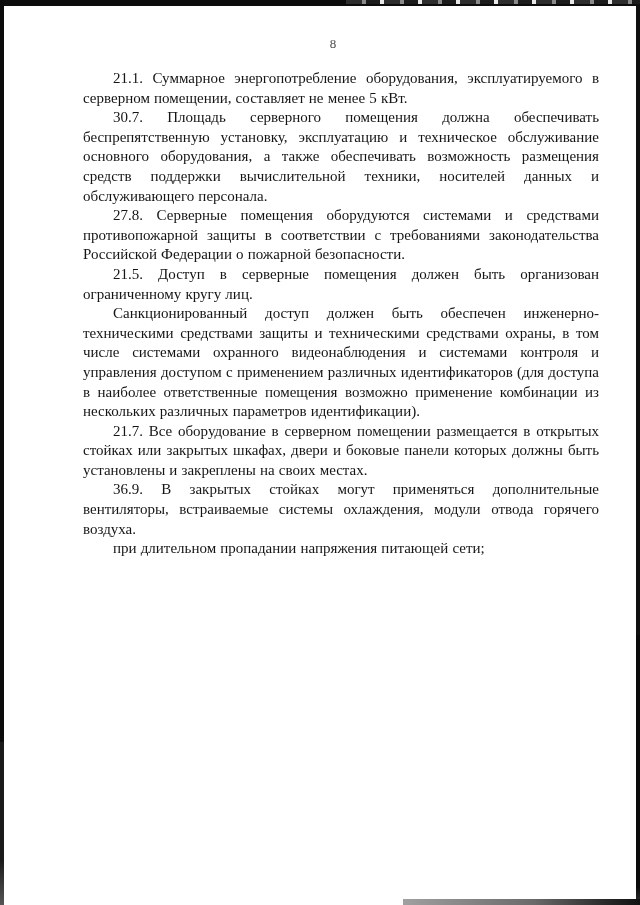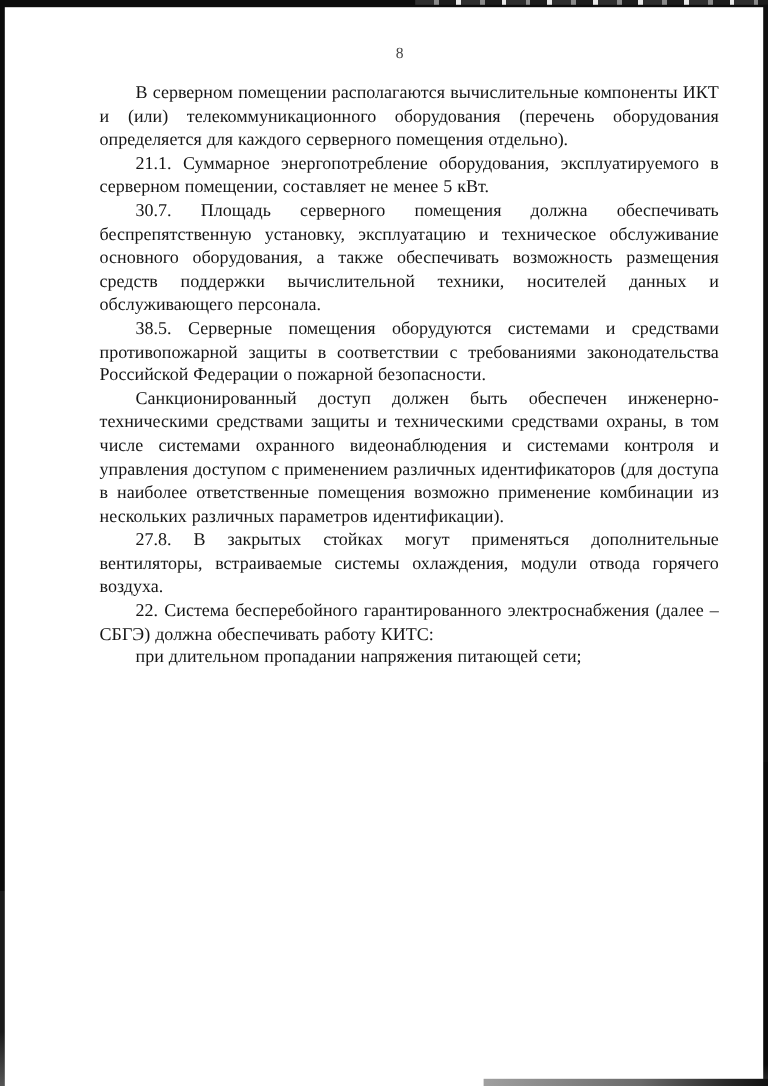--- a/index.html
+++ b/index.html
@@ -74,36 +74,36 @@
 <div class="page">
   <div class="edge edge-top"></div>
   <div class="edge edge-left"></div>
   <div class="edge edge-right"></div>
   <div class="edge edge-bottom"></div>
 
   <div class="page-number">8</div>
 
   <div class="doc-body">
 
-      <p class="para">В серверном помещении располагаются вычислительные компоненты ИКТ и (или) телекоммуникационного оборудования (перечень оборудования определяется для каждого серверного помещения отдельно).</p>
 
       <p class="para">21.1. Суммарное энергопотребление оборудования, эксплуатируемого в серверном помещении, составляет не менее 5 кВт.</p>
 
       <p class="para">30.7. Площадь серверного помещения должна обеспечивать беспрепятственную установку, эксплуатацию и техническое обслуживание основного оборудования, а также обеспечивать возможность размещения средств поддержки вычислительной техники, носителей данных и обслуживающего персонала.</p>
 
-      <p class="para">38.5. Серверные помещения оборудуются системами и средствами противопожарной защиты в соответствии с требованиями законодательства Российской Федерации о пожарной безопасности.</p>
+      <p class="para">27.8. Серверные помещения оборудуются системами и средствами противопожарной защиты в соответствии с требованиями законодательства Российской Федерации о пожарной безопасности.</p>
 
 
 
+      <p class="para">21.5. Доступ в серверные помещения должен быть организован ограниченному кругу лиц.</p>
 
       <p class="para">Санкционированный доступ должен быть обеспечен инженерно-техническими средствами защиты и техническими средствами охраны, в том числе системами охранного видеонаблюдения и системами контроля и управления доступом с применением различных идентификаторов (для доступа в наиболее ответственные помещения возможно применение комбинации из нескольких различных параметров идентификации).</p>
 
 
+      <p class="para">21.7. Все оборудование в серверном помещении размещается в открытых стойках или закрытых шкафах, двери и боковые панели которых должны быть установлены и закреплены на своих местах.</p>
 
 
-      <p class="para">27.8. В закрытых стойках могут применяться дополнительные вентиляторы, встраиваемые системы охлаждения, модули отвода горячего воздуха.</p>
+      <p class="para">36.9. В закрытых стойках могут применяться дополнительные вентиляторы, встраиваемые системы охлаждения, модули отвода горячего воздуха.</p>
 
-      <p class="para">22. Система бесперебойного гарантированного электроснабжения (далее – СБГЭ) должна обеспечивать работу КИТС:</p>
 
       <p class="para">при длительном пропадании напряжения питающей сети;</p>
 
     </div>
 </div>
 
 </body></html>

